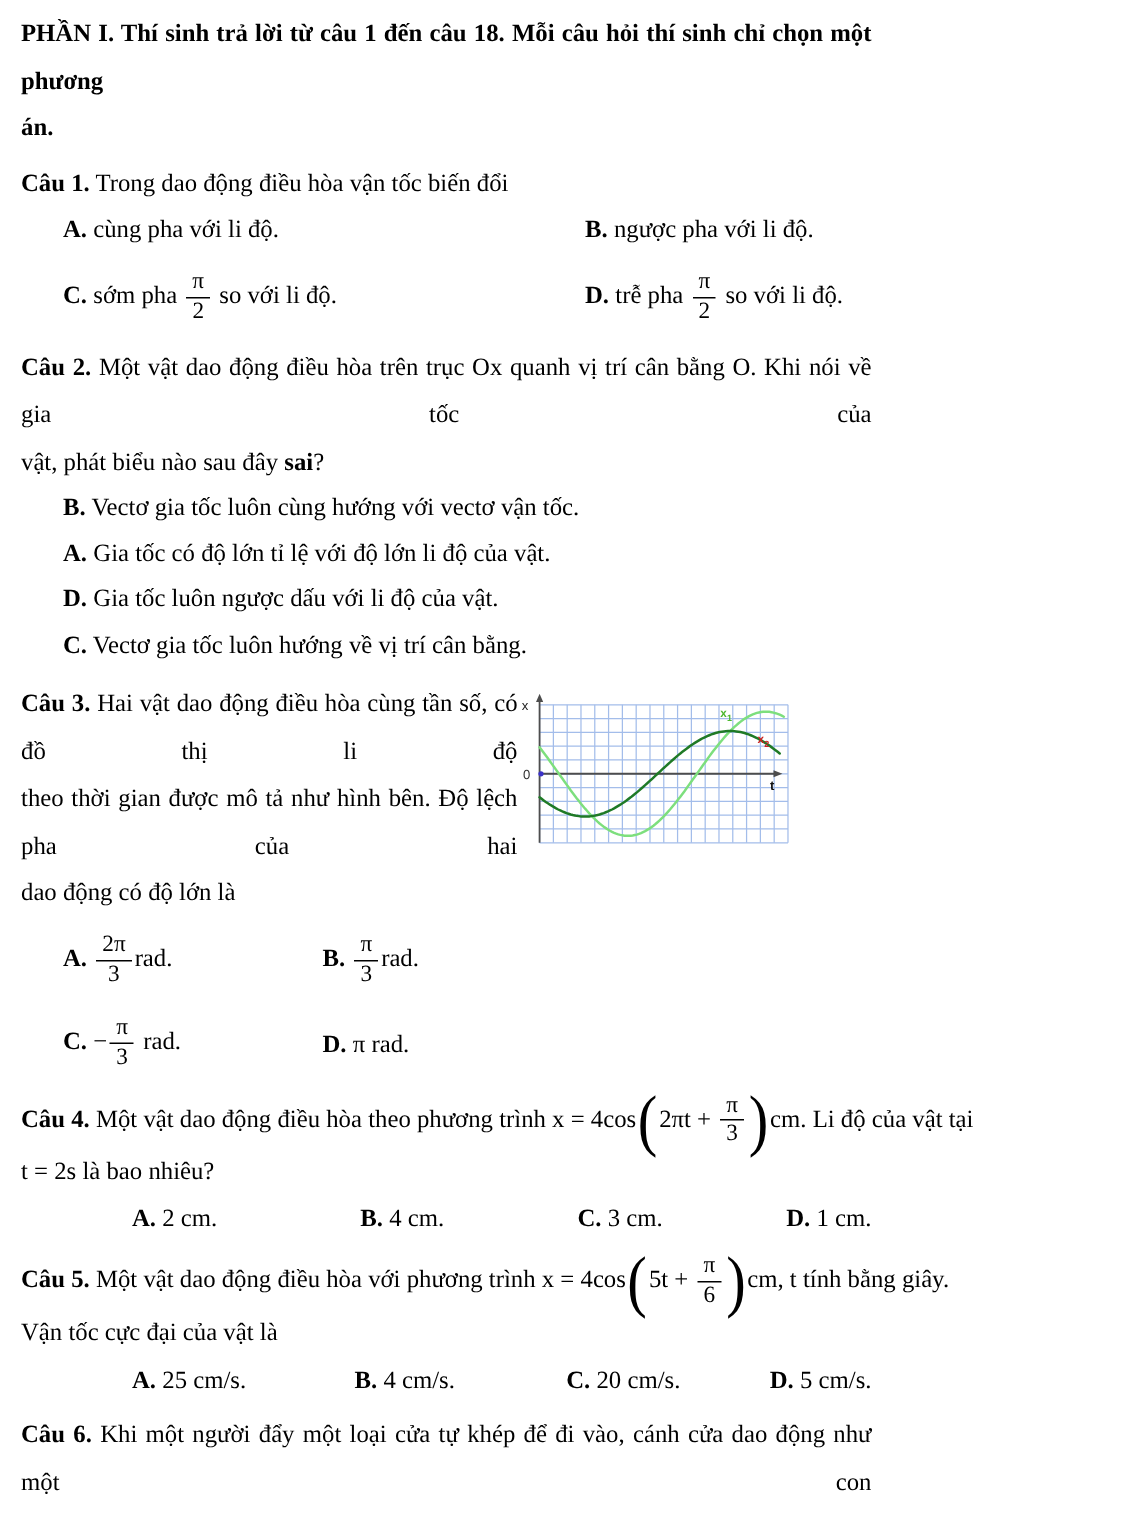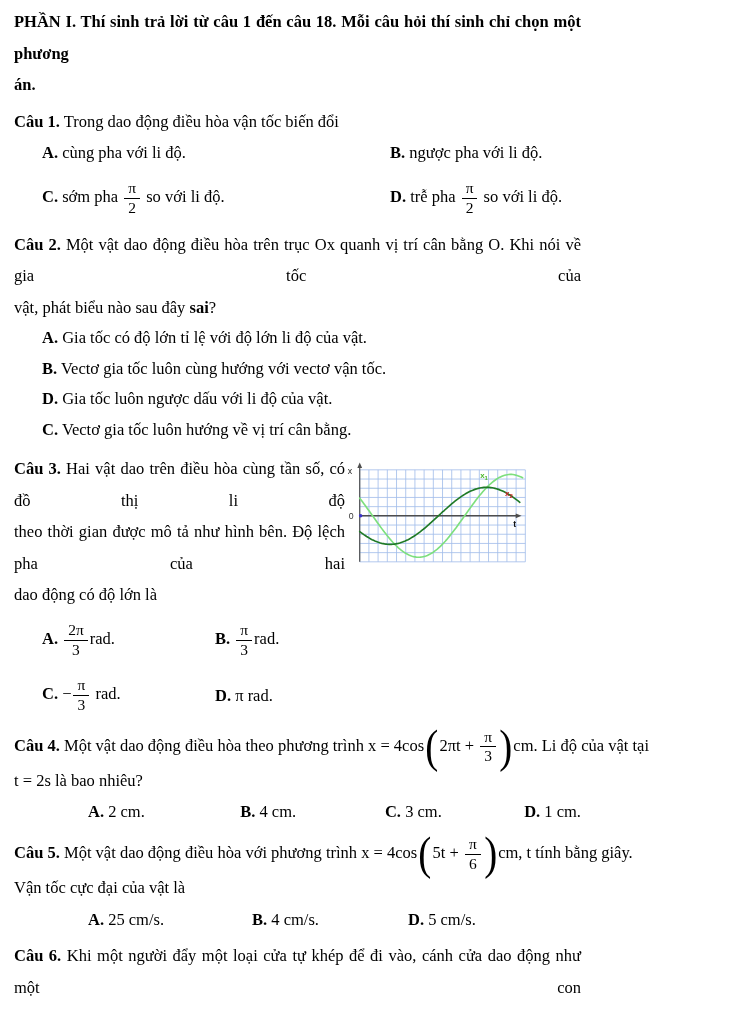--- a/index.html
+++ b/index.html
@@ -62,22 +62,22 @@
     </div>
     <div class="opt-row frac-row">
       <span class="opt w-a"><b>C.</b> <span>sớm pha</span> <span class="frac"><span class="fnum">π</span><span class="fden">2</span></span> <span>so với li độ.</span></span>
       <span class="opt"><b>D.</b> <span>trễ pha</span> <span class="frac"><span class="fnum">π</span><span class="fden">2</span></span> <span>so với li độ.</span></span>
     </div>
   </div>
 
   <div class="q">
     <div class="jline"><b>Câu 2.</b> <span>Một vật dao động điều hòa trên trục Ox quanh vị trí cân bằng O. Khi nói về gia tốc của</span></div>
     <div><span>vật, phát biểu nào sau đây </span><b>sai</b><span>?</span></div>
+    <div class="opt-line"><b>B.</b> <span>Vectơ gia tốc luôn cùng hướng với vectơ vận tốc.</span></div>
     <div class="opt-line"><b>A.</b> <span>Gia tốc có độ lớn tỉ lệ với độ lớn li độ của vật.</span></div>
-    <div class="opt-line"><b>B.</b> <span>Vectơ gia tốc luôn cùng hướng với vectơ vận tốc.</span></div>
     <div class="opt-line"><b>D.</b> <span>Gia tốc luôn ngược dấu với li độ của vật.</span></div>
     <div class="opt-line"><b>C.</b> <span>Vectơ gia tốc luôn hướng về vị trí cân bằng.</span></div>
   </div>
 
   <div class="q" style="margin-top:8px;">
     <div class="q3-fig">
       <svg width="200" height="114" viewBox="0 0 200 114">
         <g>
             <line x1="16" y1="9" x2="16" y2="109" stroke="#a3bdea" stroke-width="0.9"></line>
             <line x1="26" y1="9" x2="26" y2="109" stroke="#a3bdea" stroke-width="0.9"></line>
@@ -117,21 +117,21 @@
         <polyline fill="none" stroke-width="1.8" stroke-linecap="round" points="16.0,39.8 17.5,41.8 19.0,43.8 20.5,45.8 22.0,47.8 23.5,49.9 25.0,52.0 26.5,54.1 28.0,56.2 29.5,58.3 31.0,60.4 32.5,62.5 34.0,64.6 35.5,66.7 37.0,68.8 38.5,70.9 40.0,72.9 41.5,74.9 43.0,76.9 44.5,78.8 46.0,80.7 47.5,82.5 49.0,84.3 50.5,86.0 52.0,87.7 53.5,89.3 55.0,90.8 56.5,92.3 58.0,93.7 59.5,95.0 61.0,96.2 62.5,97.4 64.0,98.4 65.5,99.4 67.0,100.3 68.5,101.1 70.0,101.8 71.5,102.4 73.0,102.9 74.5,103.3 76.0,103.6 77.5,103.9 79.0,104.0 80.5,104.0 82.0,103.9 83.5,103.7 85.0,103.4 86.5,103.1 88.0,102.6 89.5,102.0 91.0,101.3 92.5,100.6 94.0,99.7 95.5,98.8 97.0,97.7 98.5,96.6 100.0,95.4 101.5,94.1 103.0,92.8 104.5,91.3 106.0,89.8 107.5,88.2 109.0,86.6 110.5,84.9 112.0,83.1 113.5,81.3 115.0,79.4 116.5,77.5 118.0,75.6 119.5,73.6 121.0,71.6 122.5,69.5 124.0,67.4 125.5,65.3 127.0,63.2 128.5,61.1 130.0,59.0 131.5,56.9 133.0,54.8 134.5,52.7 136.0,50.6 137.5,48.5 139.0,46.4 140.5,44.4 142.0,42.4 143.5,40.5 145.0,38.6 146.5,36.7 148.0,34.9 149.5,33.1 151.0,31.4 152.5,29.8 154.0,28.2 155.5,26.7 157.0,25.2 158.5,23.9 160.0,22.6 161.5,21.4 163.0,20.3 164.5,19.2 166.0,18.3 167.5,17.4 169.0,16.7 170.5,16.0 172.0,15.4 173.5,14.9 175.0,14.6 176.5,14.3 178.0,14.1 179.5,14.0 181.0,14.0 182.5,14.1 184.0,14.4 185.5,14.7 187.0,15.1 188.5,15.6 190.0,16.2 191.5,16.9 193.0,17.7" stroke="#7ddf7d"></polyline>
         <polyline fill="none" stroke-width="1.8" stroke-linecap="round" points="16.0,76.1 17.5,77.2 19.0,78.3 20.5,79.4 22.0,80.4 23.5,81.4 25.0,82.3 26.5,83.2 28.0,84.1 29.5,84.9 31.0,85.6 32.5,86.3 34.0,86.9 35.5,87.5 37.0,88.0 38.5,88.5 40.0,88.9 41.5,89.2 43.0,89.5 44.5,89.7 46.0,89.9 47.5,90.0 49.0,90.0 50.5,90.0 52.0,89.9 53.5,89.7 55.0,89.5 56.5,89.2 58.0,88.9 59.5,88.5 61.0,88.0 62.5,87.5 64.0,86.9 65.5,86.3 67.0,85.6 68.5,84.9 70.0,84.1 71.5,83.2 73.0,82.3 74.5,81.4 76.0,80.4 77.5,79.4 79.0,78.3 80.5,77.2 82.0,76.1 83.5,74.9 85.0,73.7 86.5,72.5 88.0,71.2 89.5,69.9 91.0,68.6 92.5,67.2 94.0,65.9 95.5,64.5 97.0,63.2 98.5,61.8 100.0,60.4 101.5,59.0 103.0,57.6 104.5,56.2 106.0,54.8 107.5,53.5 109.0,52.1 110.5,50.8 112.0,49.4 113.5,48.1 115.0,46.8 116.5,45.5 118.0,44.3 119.5,43.1 121.0,41.9 122.5,40.8 124.0,39.7 125.5,38.6 127.0,37.6 128.5,36.6 130.0,35.7 131.5,34.8 133.0,33.9 134.5,33.1 136.0,32.4 137.5,31.7 139.0,31.1 140.5,30.5 142.0,30.0 143.5,29.5 145.0,29.1 146.5,28.8 148.0,28.5 149.5,28.3 151.0,28.1 152.5,28.0 154.0,28.0 155.5,28.0 157.0,28.1 158.5,28.3 160.0,28.5 161.5,28.8 163.0,29.1 164.5,29.5 166.0,30.0 167.5,30.5 169.0,31.1 170.5,31.7 172.0,32.4 173.5,33.1 175.0,33.9 176.5,34.8 178.0,35.7 179.5,36.6 181.0,37.6 182.5,38.6 184.0,39.7 185.5,40.8 187.0,41.9 188.5,43.1 190.0,44.3" stroke="#1f7a26"></polyline>
         <circle cx="17" cy="59" r="1.9" fill="#3b32c8"></circle>
         <text x="3" y="13" font-size="9.5" fill="#222">x</text>
         <text x="4" y="62.5" font-size="9.5" fill="#333">0</text>
         <text x="183" y="71" font-size="9.5" font-weight="bold" fill="#111">t</text>
         <text x="147" y="18" font-size="8.5" font-weight="bold" fill="#4db82e"><tspan>x</tspan><tspan dy="2.5" font-size="6.5">1</tspan></text>
         <text x="174" y="37" font-size="8.5" font-weight="bold" fill="#cc2222"><tspan>x</tspan><tspan dy="2.5" font-size="6.5">2</tspan></text>
       </svg>
     </div>
-    <div class="jline"><b>Câu 3.</b> <span>Hai vật dao trên điều hòa cùng tần số, có đồ thị li độ</span></div>
+    <div class="jline"><b>Câu 3.</b> <span>Hai vật dao động điều hòa cùng tần số, có đồ thị li độ</span></div>
     <div class="jline">theo thời gian được mô tả như hình bên. Độ lệch pha của hai</div>
     <div>dao động có độ lớn là</div>
     <div class="opt-row frac-row">
       <span class="opt w-q3"><b>A.</b> <span class="frac"><span class="fnum">2π</span><span class="fden">3</span></span><span>rad.</span></span>
       <span class="opt"><b>B.</b> <span class="frac"><span class="fnum">π</span><span class="fden">3</span></span><span>rad.</span></span>
     </div>
     <div class="opt-row frac-row" style="margin-bottom:8px;">
       <span class="opt w-q3"><b>C.</b> <span>−</span><span class="frac"><span class="fnum">π</span><span class="fden">3</span></span> <span>rad.</span></span>
       <span class="opt"><b>D.</b> <span>π rad.</span></span>
     </div>
@@ -147,20 +147,21 @@
       <span class="opt"><b>D.</b> <span>1 cm.</span></span>
     </div>
   </div>
 
   <div class="q" style="margin-top:8px;">
     <div class="eq-line"><b>Câu 5.</b> <span>Một vật dao động điều hòa với phương trình</span> <span class="math"><span>x = 4cos</span><span class="paren">(</span><span>5t +</span> <span class="frac"><span class="fnum">π</span><span class="fden">6</span></span><span class="paren">)</span><span>cm, t</span></span> <span>tính bằng giây.</span></div>
     <div>Vận tốc cực đại của vật là</div>
     <div class="opt-row indent4">
       <span class="opt w4-a"><b>A.</b> <span>25 cm/s.</span></span>
       <span class="opt w4-b"><b>B.</b> <span>4 cm/s.</span></span>
+      <span class="opt w4-c"><b>C.</b> <span>20 cm/s.</span></span>
       <span class="opt"><b>D.</b> <span>5 cm/s.</span></span>
     </div>
   </div>
 
   <div class="q">
     <div class="jline"><b>Câu 6.</b> <span>Khi một người đẩy một loại cửa tự khép để đi vào, cánh cửa dao động như một con</span></div>
     <div class="opt-row indent4">
       <span class="opt w6-a"><b>A.</b> <span>dao động cưỡng bức.</span></span>
       <span class="opt"><b>B.</b> <span>dao động điều hòa.</span></span>
     </div>

